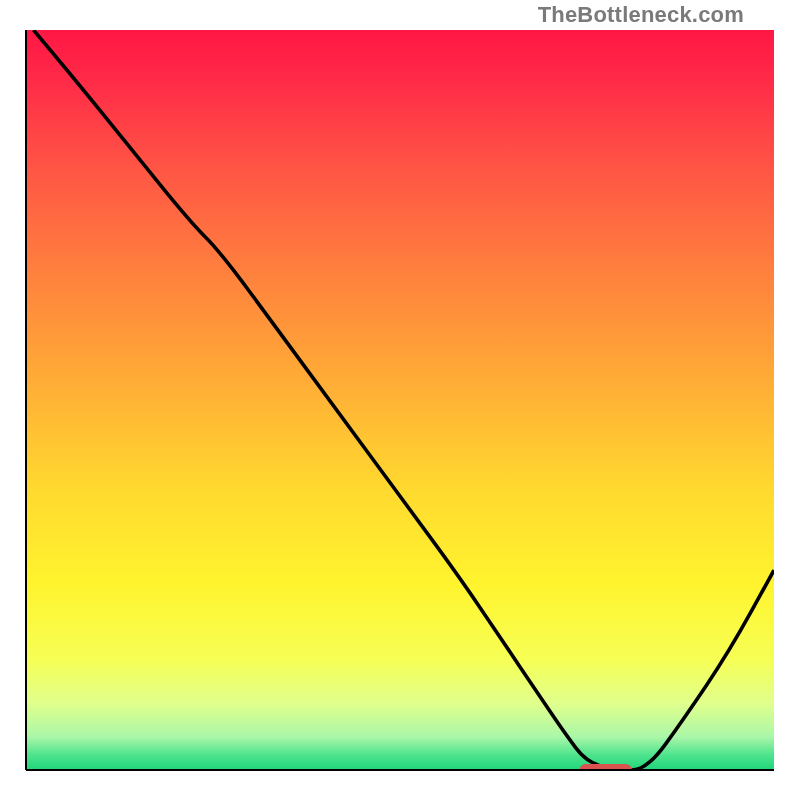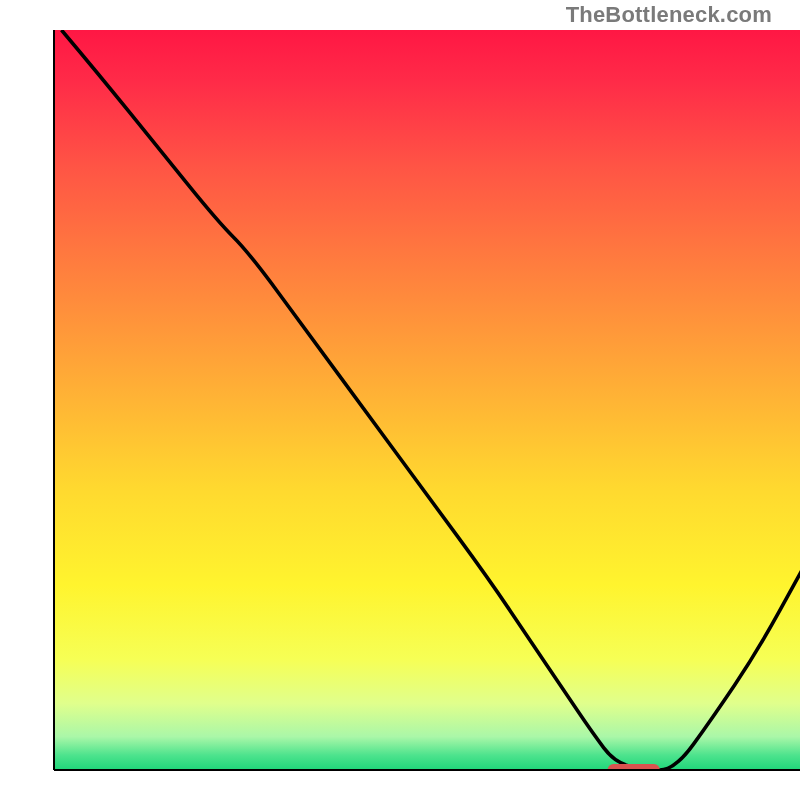--- a/index.html
+++ b/index.html
@@ -7,21 +7,20 @@
     padding: 0;
     width: 800px;
     height: 800px;
     background: #ffffff;
     overflow: hidden;
   }
   .wrap {
     position: relative;
     width: 752px;
     height: 800px;
-    margin-left: 28px;
   }
   .watermark {
     position: absolute;
     top: 2px;
     right: 8px;
     font-family: Arial, Helvetica, sans-serif;
     font-size: 22px;
     font-weight: 600;
     color: #7a7a7a;
     letter-spacing: 0.2px;

